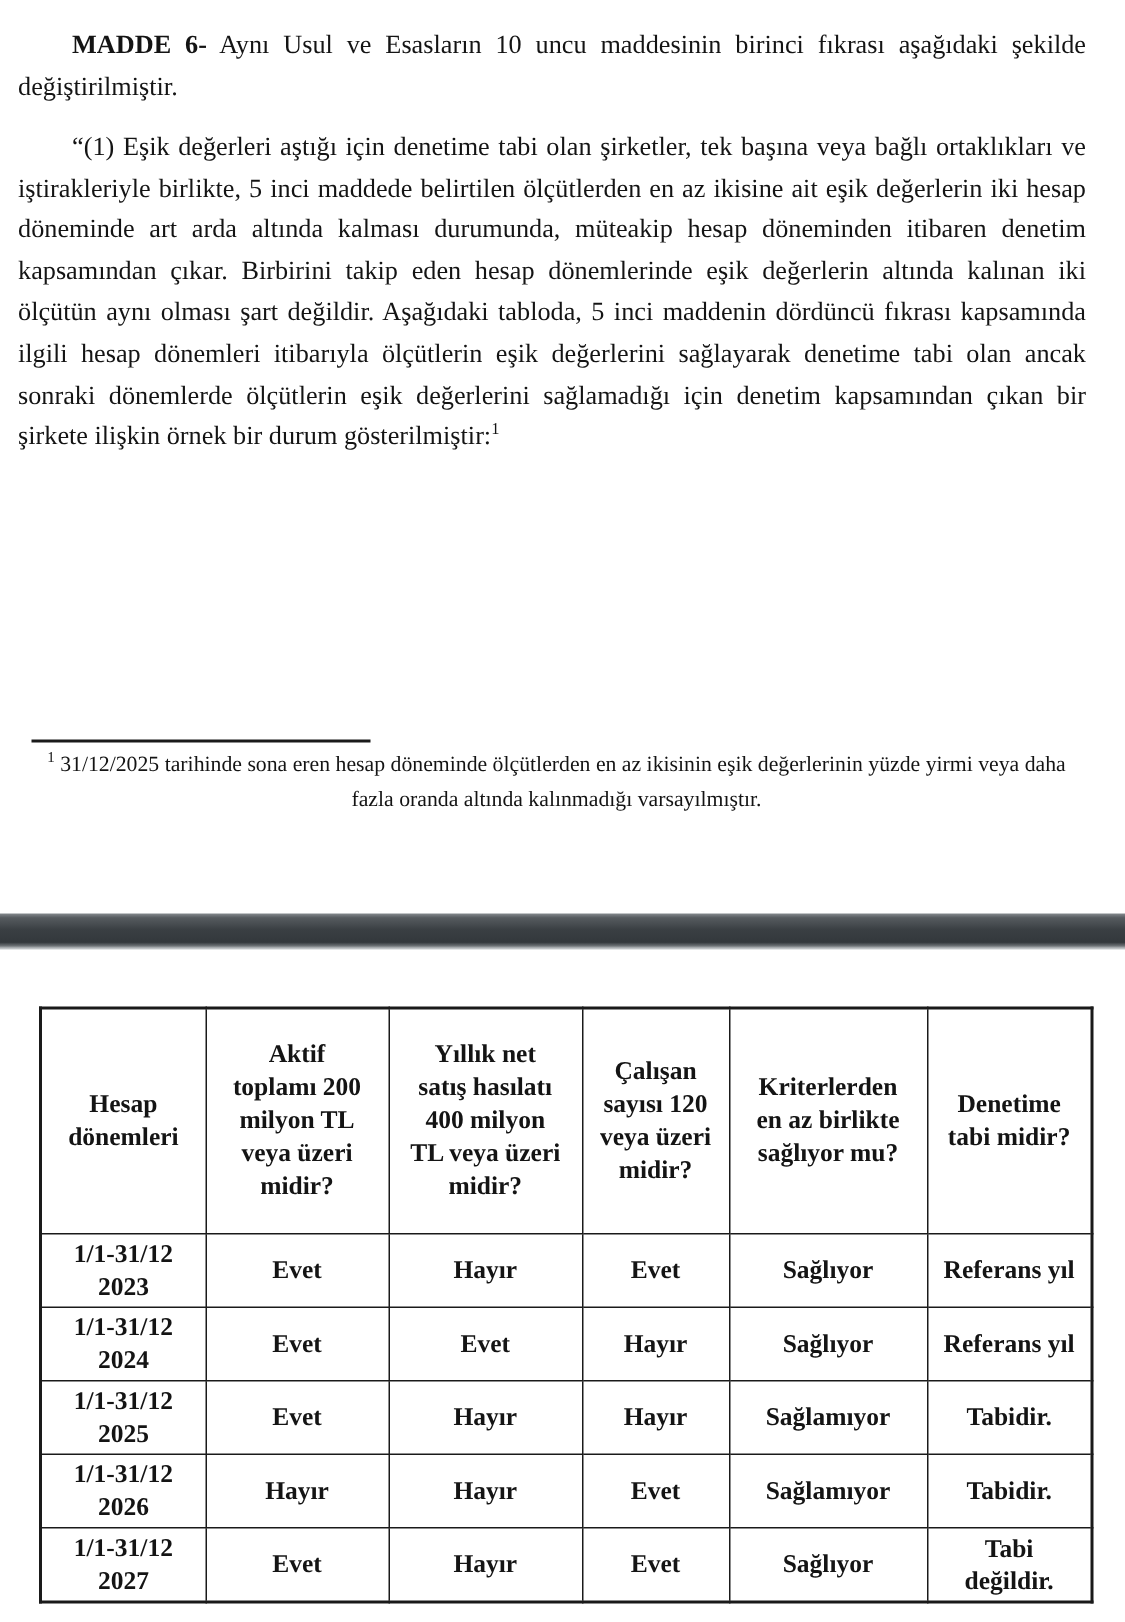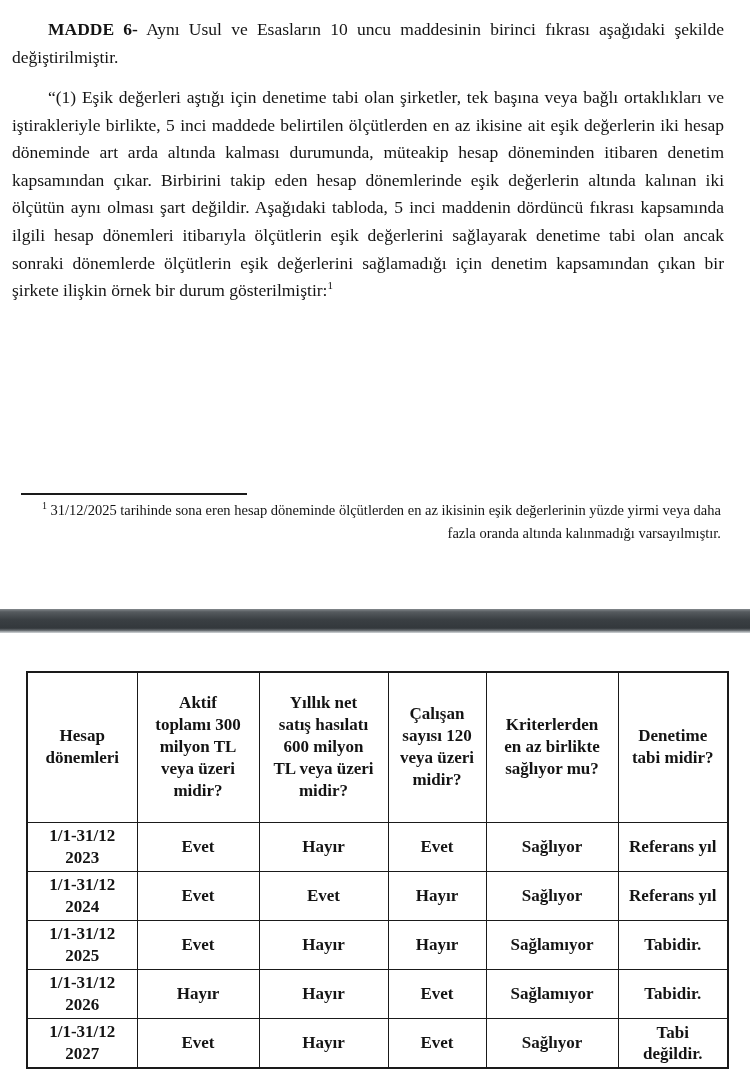--- a/index.html
+++ b/index.html
@@ -35,21 +35,21 @@
     width:226px;height:2px;
     background:#1a1a1a;
   }
   .footnote{
     position:absolute;
     left:21px;top:499px;
     width:700px;
     margin:0;
     font-size:14.5px;
     line-height:23px;
-    text-align:right;
+    text-align:center;
   }
   .footnote sup{
     font-size:10px;
     vertical-align:super;
     line-height:0;
   }
   .page-separator{
     position:absolute;
     left:0;top:609px;
     width:750px;height:24px;
@@ -117,27 +117,27 @@
       <col style="width:129px">
       <col style="width:98px">
       <col style="width:132px">
       <col style="width:110px">
     </colgroup>
     <thead>
       <tr>
         <th>Hesap
 dönemleri</th>
         <th>Aktif
-toplamı 300
+toplamı 200
 milyon TL
 veya üzeri
 midir?</th>
         <th>Yıllık net
 satış hasılatı
-600 milyon
+400 milyon
 TL veya üzeri
 midir?</th>
         <th>Çalışan
 sayısı 120
 veya üzeri
 midir?</th>
         <th>Kriterlerden
 en az birlikte
 sağlıyor mu?</th>
         <th>Denetime

